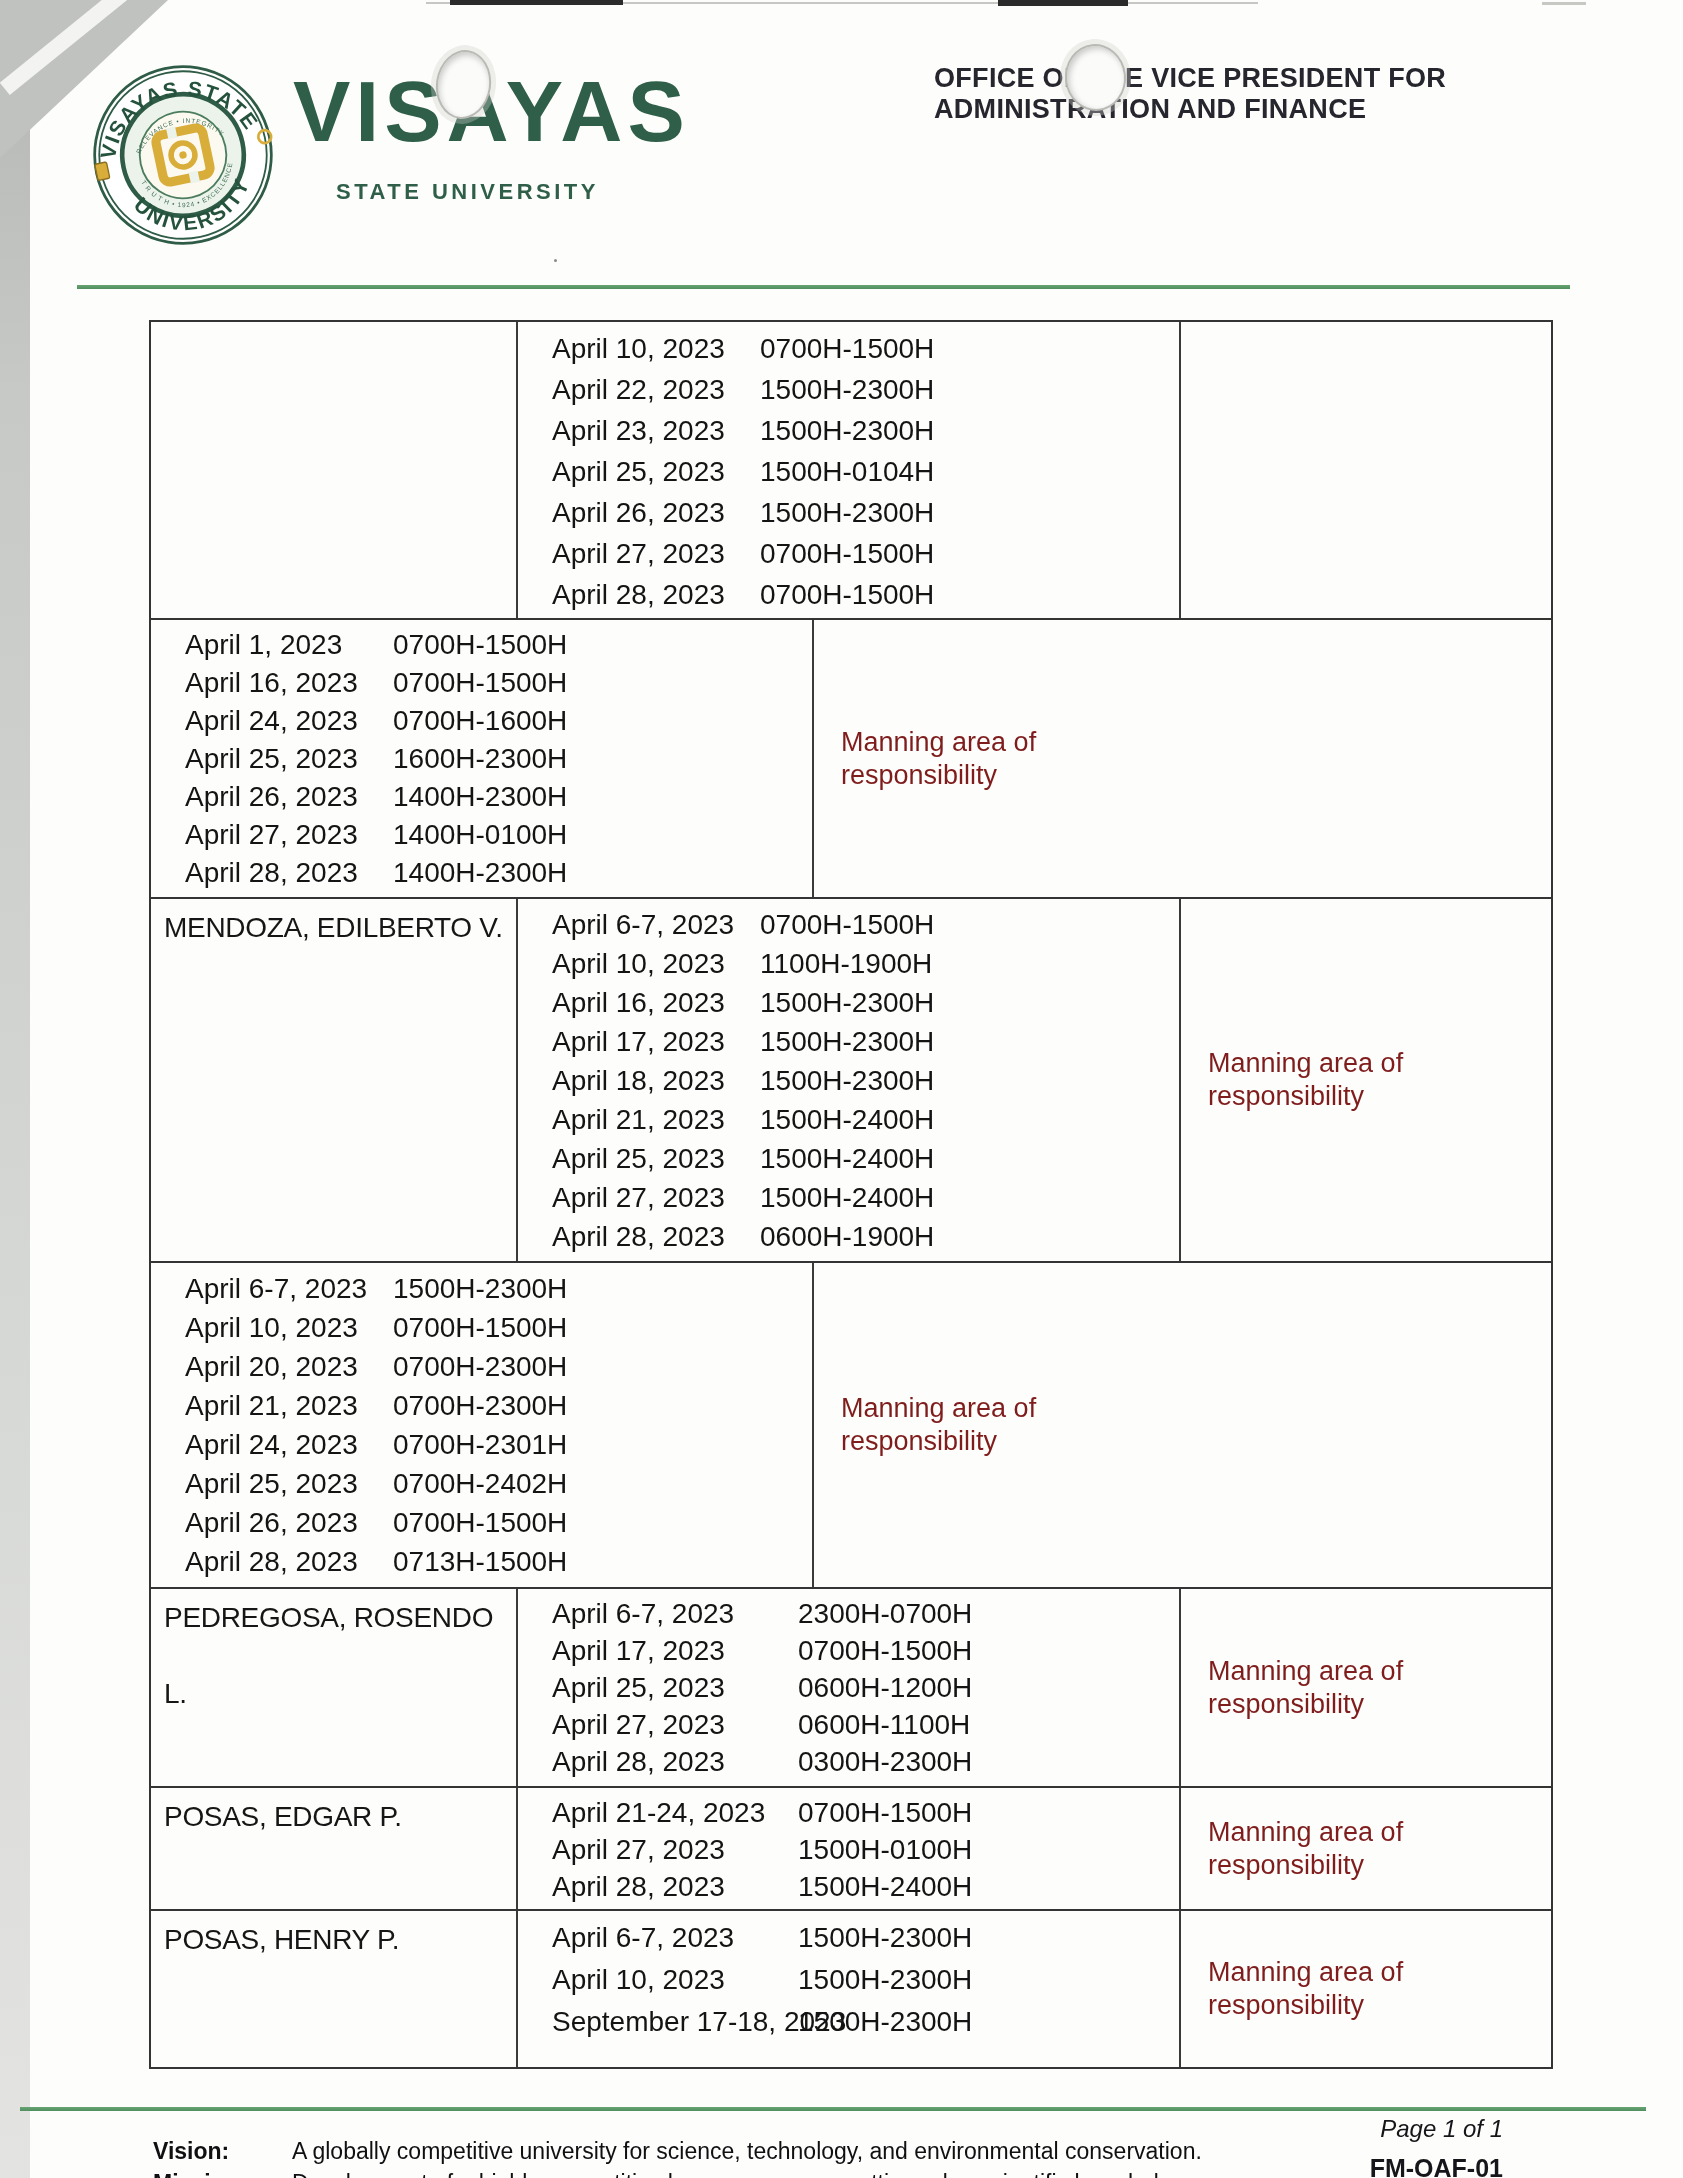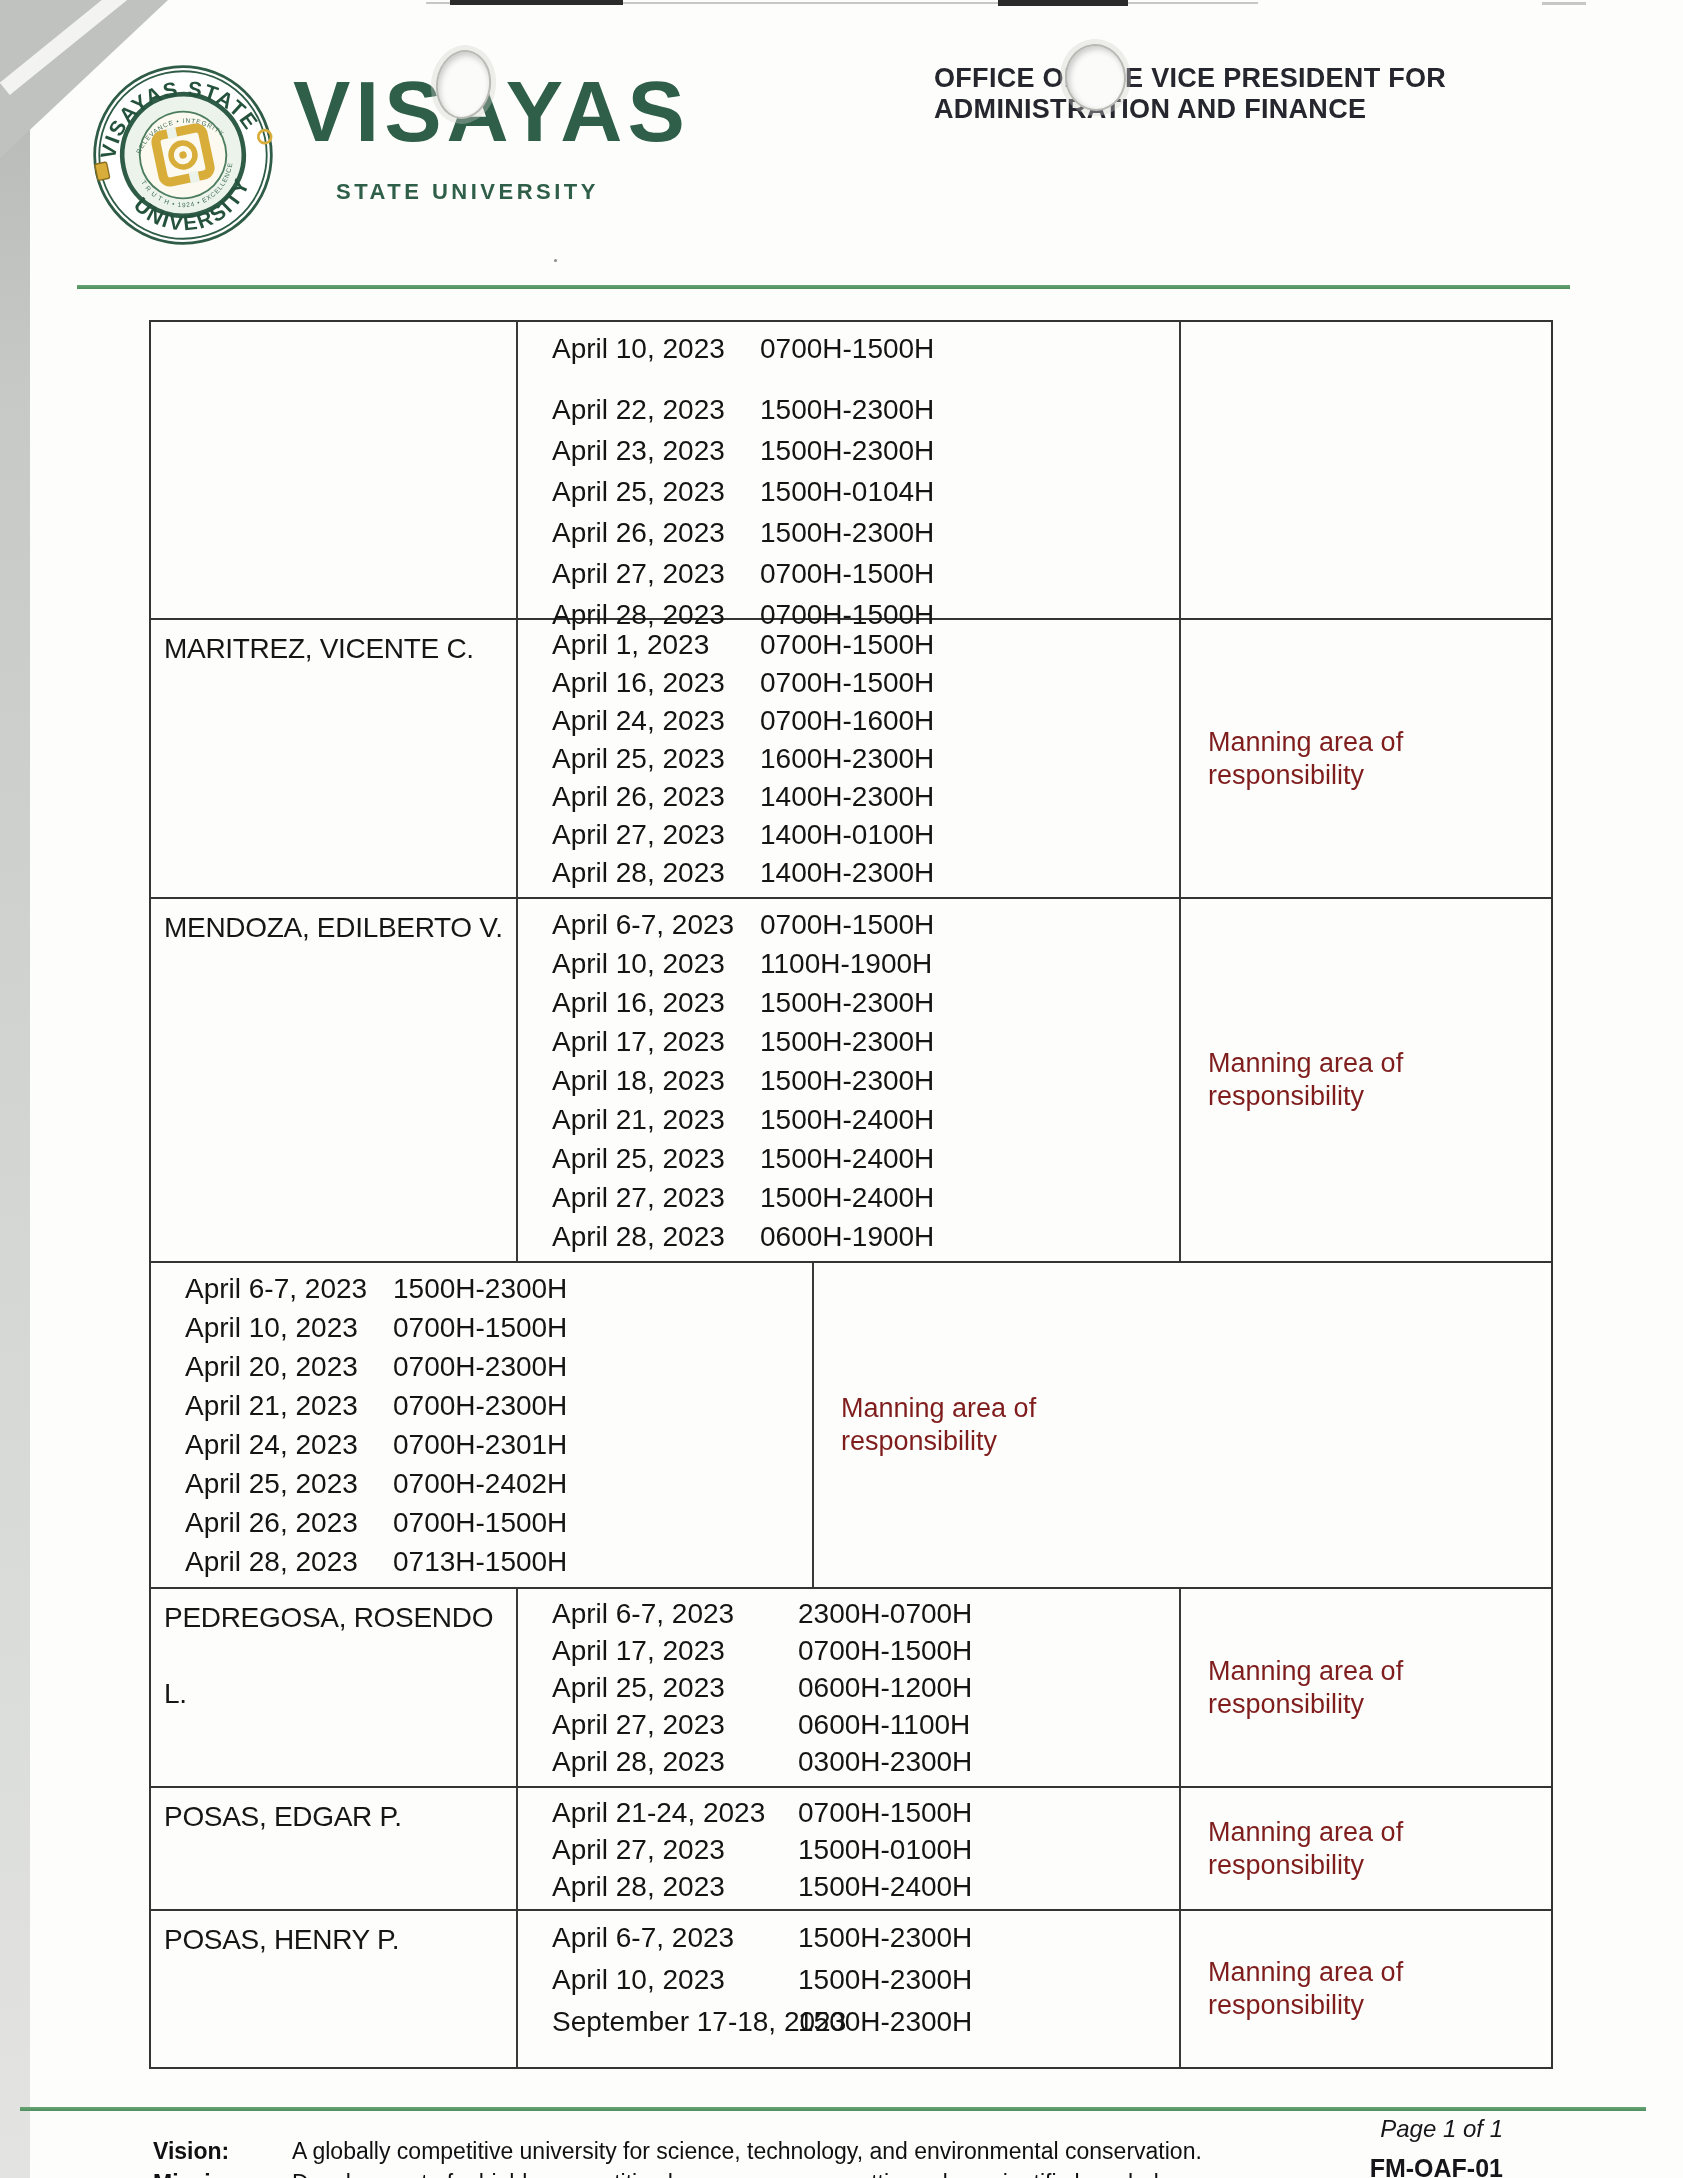--- a/index.html
+++ b/index.html
@@ -125,21 +125,21 @@
   <div class="rule-green rule-top"></div>
 
   <div class="sched-table">
       <div class="block" style="height: 296px;">
         <div class="cell name-cell"></div>
         <div class="cell sched-cell">
           <div class="srow" style="height: 41px;">
             <span class="sdate" style="width: 208px;">April 10, 2023</span>
             <span class="stime">0700H-1500H</span>
           </div>
-          <div class="srow" style="height: 41px; margin-top: 20px;">
+          <div class="srow" style="height: 41px;">
             <span class="sdate" style="width: 208px;">April 22, 2023</span>
             <span class="stime">1500H-2300H</span>
           </div>
           <div class="srow" style="height: 41px;">
             <span class="sdate" style="width: 208px;">April 23, 2023</span>
             <span class="stime">1500H-2300H</span>
           </div>
           <div class="srow" style="height: 41px;">
             <span class="sdate" style="width: 208px;">April 25, 2023</span>
             <span class="stime">1500H-0104H</span>
@@ -153,23 +153,20 @@
             <span class="stime">0700H-1500H</span>
           </div>
           <div class="srow" style="height: 41px;">
             <span class="sdate" style="width: 208px;">April 28, 2023</span>
             <span class="stime">0700H-1500H</span>
           </div>
         </div>
         <div class="cell remark-cell"></div>
       </div>
       <div class="block" style="height: 279px;">
-        <div class="cell name-cell">
-          <div class="name-line">MARITREZ, VICENTE C.</div>
-        </div>
         <div class="cell sched-cell">
           <div class="srow" style="height: 38px;">
             <span class="sdate" style="width: 208px;">April 1, 2023</span>
             <span class="stime">0700H-1500H</span>
           </div>
           <div class="srow" style="height: 38px;">
             <span class="sdate" style="width: 208px;">April 16, 2023</span>
             <span class="stime">0700H-1500H</span>
           </div>
           <div class="srow" style="height: 38px;">

